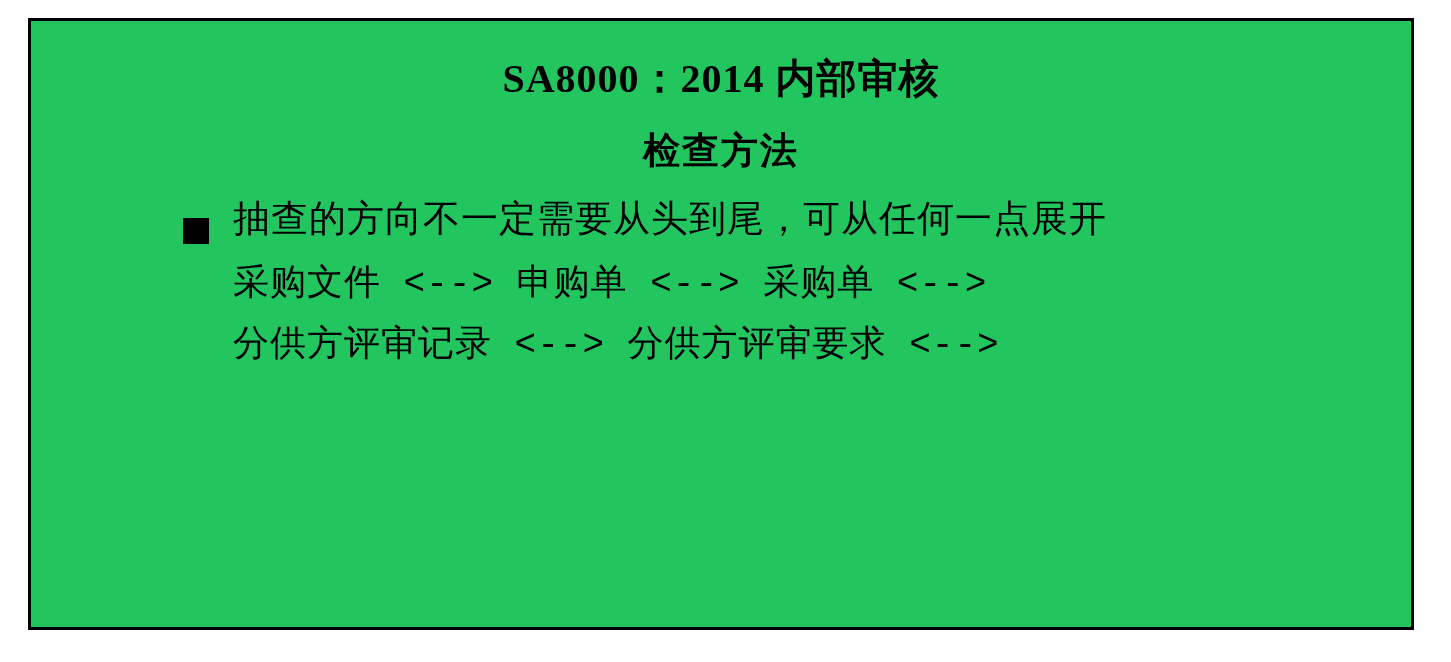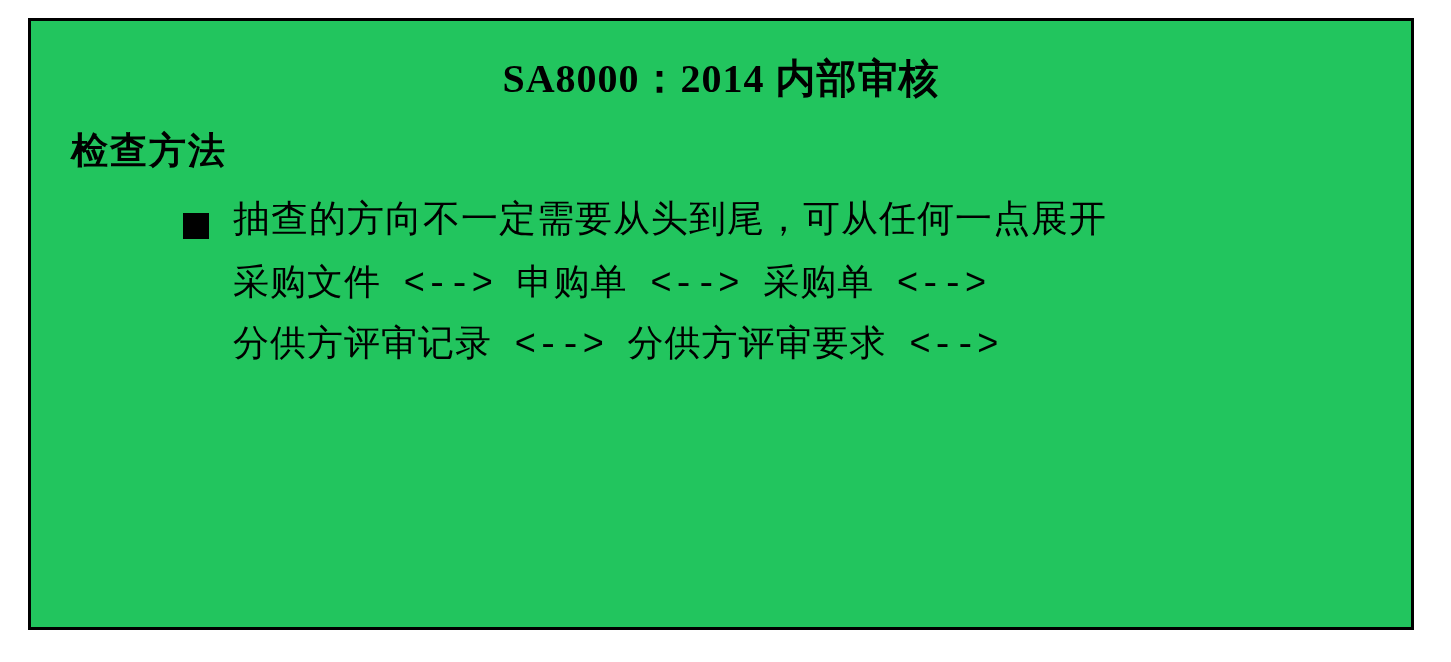--- a/index.html
+++ b/index.html
@@ -33,31 +33,31 @@
     text-align: center;
     font-family: "Liberation Serif", "DejaVu Serif", serif;
     font-weight: bold;
     font-size: 40px;
     letter-spacing: 1px;
     line-height: 1.2;
     margin: 0 0 26px 0;
     white-space: pre;
   }
   .subtitle {
-    text-align: left;
+    text-align: center;
     font-family: "Liberation Sans", "DejaVu Sans", sans-serif;
     font-weight: bold;
     font-size: 37px;
     letter-spacing: 2px;
     line-height: 1.2;
     margin: 0 0 22px 0;
   }
   .bullet-row {
     display: flex;
-    align-items: center;
+    align-items: flex-end;
     margin: 0 0 18px 0;
     padding-left: 112px;
   }
   .bullet-mark {
     flex: 0 0 auto;
     width: 26px;
     height: 26px;
     background: #000000;
     margin-top: 12px;
     margin-right: 24px;

